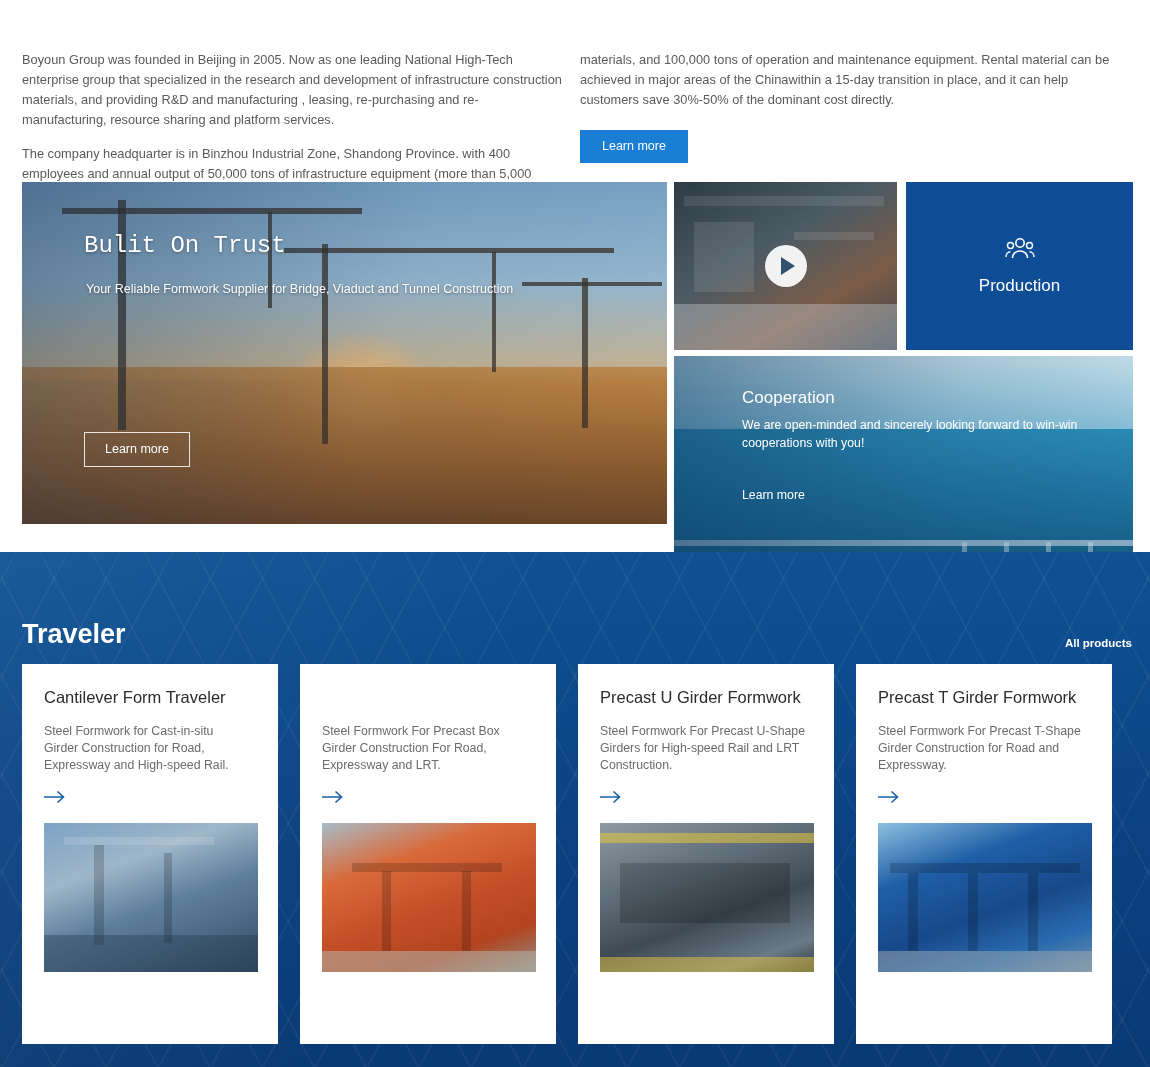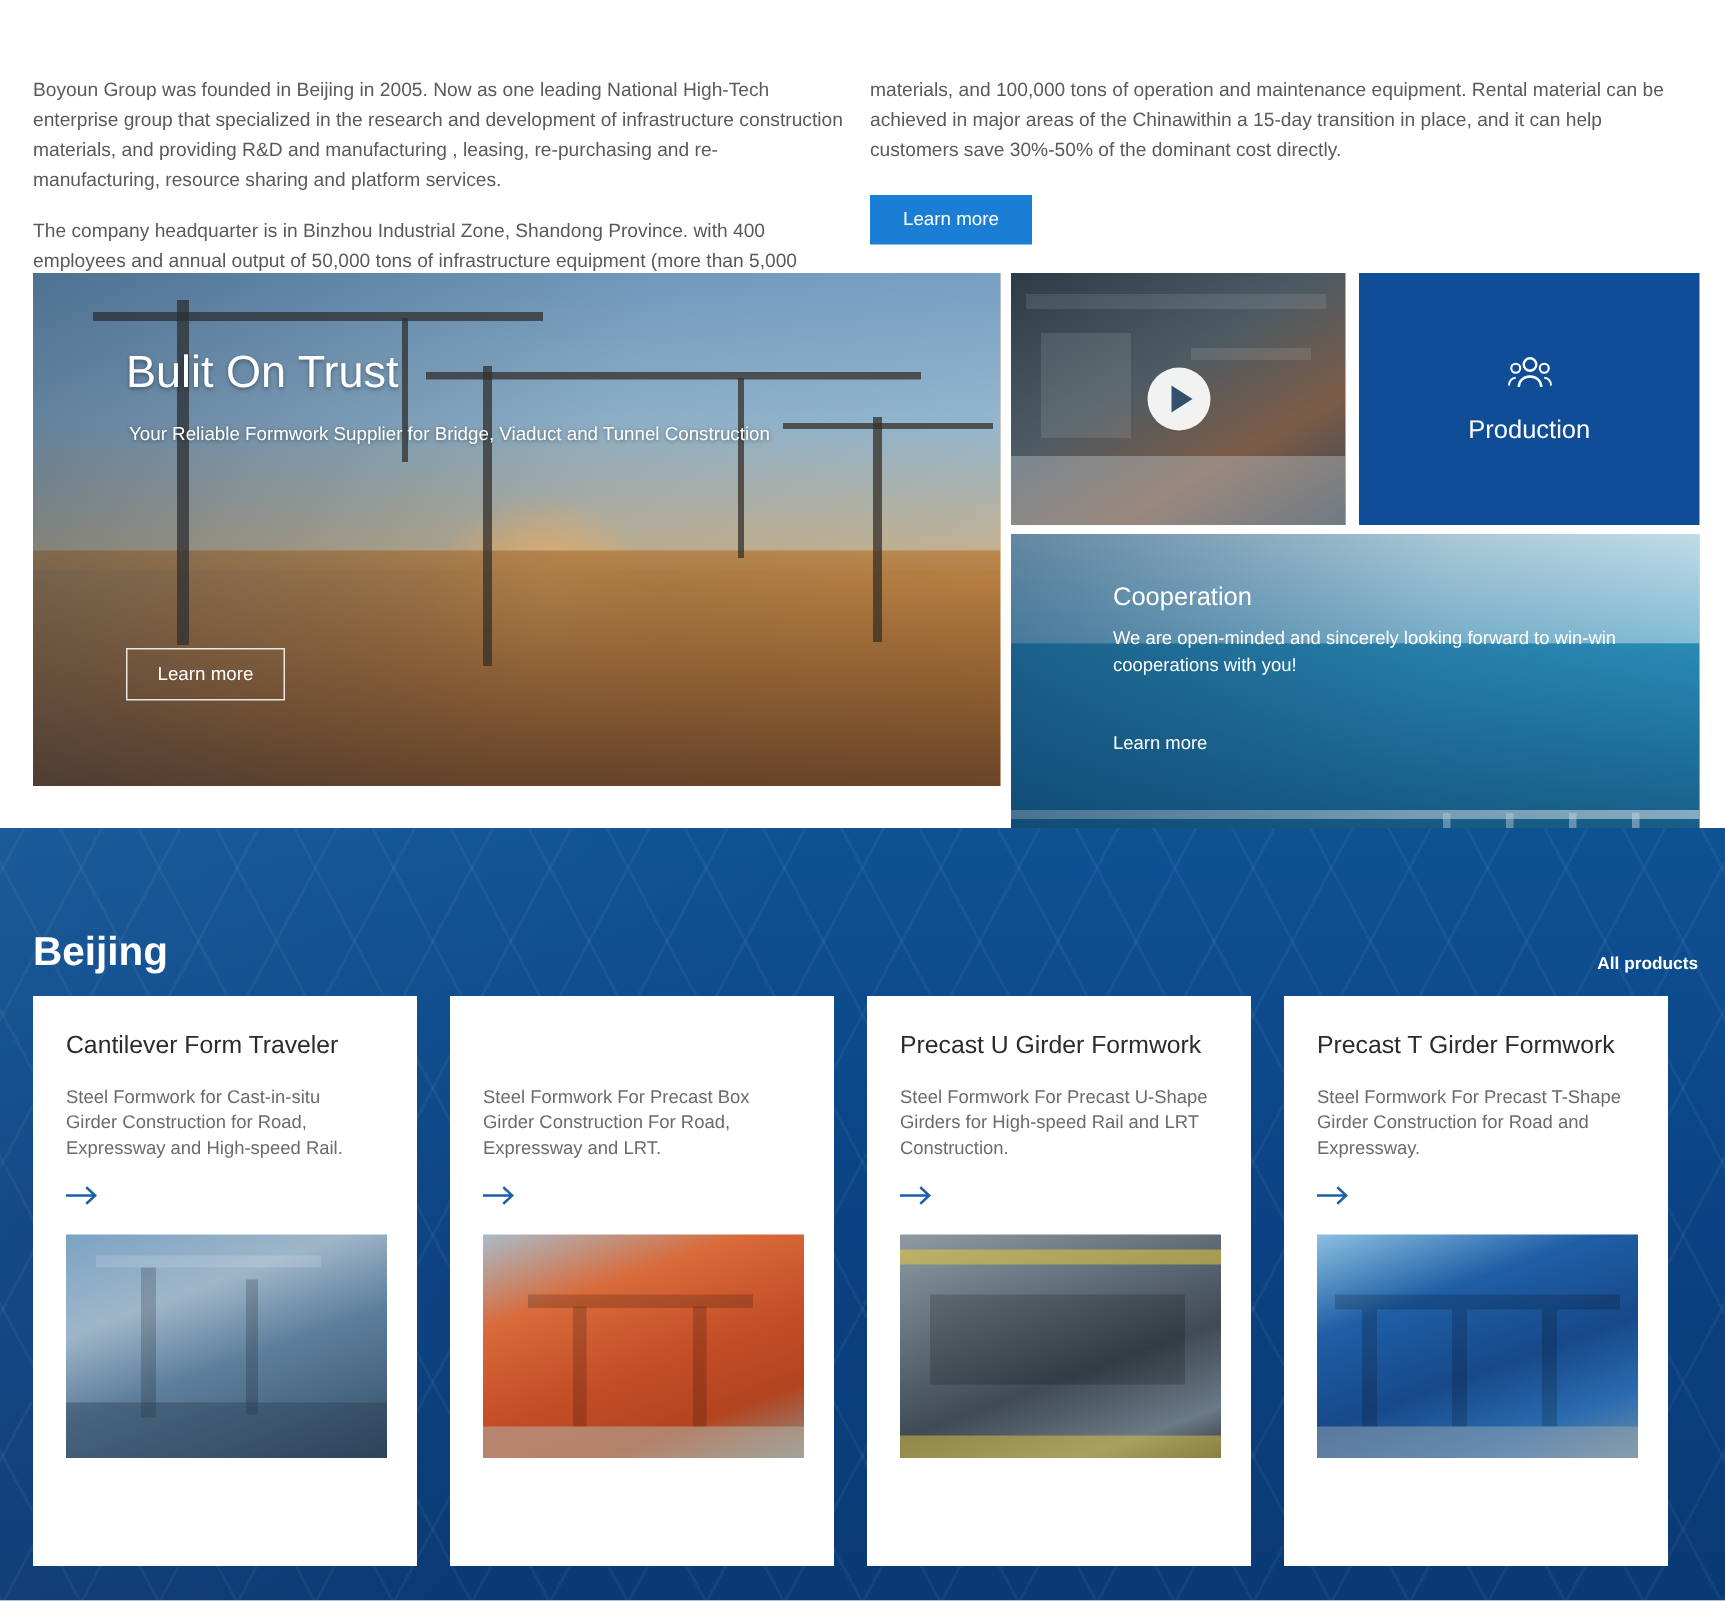--- a/index.html
+++ b/index.html
@@ -106,24 +106,25 @@
     background: rgba(58,48,38,0.75);
   }
   .hero-overlay {
     position: absolute; left: 0; top: 0; width: 100%; height: 100%;
     background: linear-gradient(110deg, rgba(20,45,75,0.45) 0%, rgba(20,45,75,0.12) 55%, rgba(20,45,75,0.05) 100%);
   }
   .hero-title {
     position: absolute;
     left: 62px;
     top: 50px;
-    font-size: 30px;
+    font-size: 24px;
     color: #ffffff;
     font-weight: 500;
     text-shadow: 0 1px 3px rgba(0,0,0,0.35);
+    font-family: Liberation Mono, monospace;
   }
   .hero-sub {
     position: absolute;
     left: 64px;
     top: 100px;
     font-size: 12.5px;
     color: #ffffff;
     text-shadow: 0 1px 3px rgba(0,0,0,0.4);
   }
   .hero-btn {
@@ -419,21 +420,21 @@
         <div class="coop-text">We are open-minded and sincerely looking forward to win-win cooperations with you!</div>
         <div class="coop-link">Learn more</div>
       </div>
 
     </div>
   </section>
 
   <section class="products-section">
     <div class="products-bg"></div>
 
-    <h2 class="products-title">Beijing</h2>
+    <h2 class="products-title">Traveler</h2>
     <a class="all-products">All products</a>
 
     <div class="cards-row">
 
       <div class="product-card">
         <div class="product-title">Cantilever Form Traveler</div>
         <div class="product-desc">Steel Formwork for Cast-in-situ Girder Construction for Road, Expressway and High-speed Rail.</div>
         <span class="arrow-icon">
           <svg width="22" height="14" viewBox="0 0 22 14">
               <path d="M0 7h19M13.5 1.5L19.5 7l-6 5.5" stroke="#1a5fa8" stroke-width="1.6" fill="none"></path>

